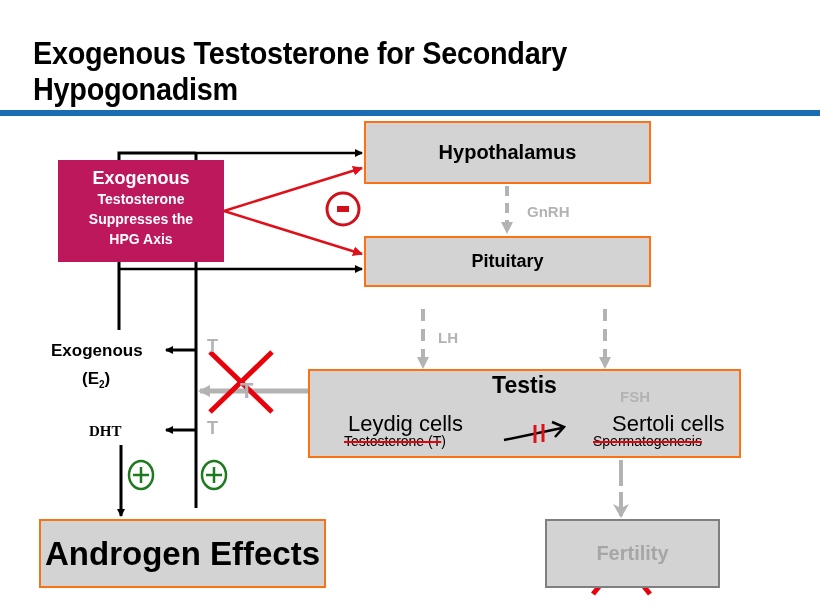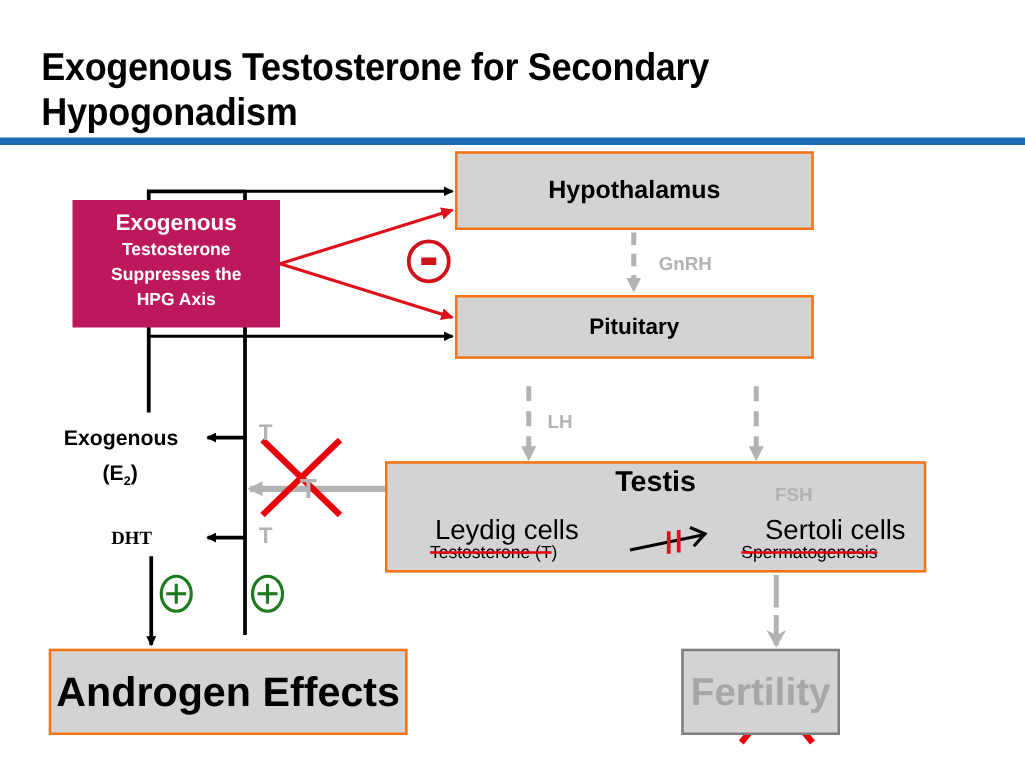--- a/index.html
+++ b/index.html
@@ -9,21 +9,21 @@
            font-family: "Liberation Sans", sans-serif; font-weight: bold;
            font-size: 31px; line-height: 36px; color: #000; letter-spacing: -0.3px;
            transform: scaleX(0.93); transform-origin: left top; white-space: nowrap; }
   .blue-bar { position: absolute; left: 0; top: 110px; width: 820px; height: 6px; background: #1a6db3; }
   .box { position: absolute; background: #d3d3d3; border: 2px solid #f97316; box-sizing: border-box;
          display: flex; align-items: center; justify-content: center; font-weight: bold; color: #000; }
   #hyp { left: 364px; top: 121px; width: 287px; height: 63px; font-size: 20px; }
   #pit { left: 364px; top: 236px; width: 287px; height: 51px; font-size: 18px; }
   #testis { left: 308px; top: 369px; width: 433px; height: 89px; display: block; }
   #andro { left: 39px; top: 519px; width: 287px; height: 69px; font-size: 33px; }
-  #fert { left: 545px; top: 519px; width: 127px; height: 69px; font-size: 31px; color: #a6a6a6;
+  #fert { left: 545px; top: 519px; width: 175px; height: 69px; font-size: 20px; color: #a6a6a6;
           border-color: #7f7f7f; }
   .redbox { position: absolute; left: 58px; top: 160px; width: 166px; height: 102px; background: #be185d;
             color: #fff; font-weight: bold; text-align: center; box-sizing: border-box; padding-top: 8px; }
   .redbox .l1 { font-size: 18px; line-height: 21px; }
   .redbox .l2 { font-size: 14px; line-height: 20px; }
   .testis-title { position: absolute; left: 0; right: 0; top: 1px; text-align: center; font-size: 23px; font-weight: bold; }
   .cell-label { position: absolute; font-size: 22px; font-weight: normal; }
   .cell-sub { position: absolute; font-size: 14px; font-weight: normal; color: #000; }
   .strike { text-decoration: line-through; text-decoration-color: #e8000b; text-decoration-thickness: 2px; }
   .lbl { position: absolute; font-weight: bold; }

